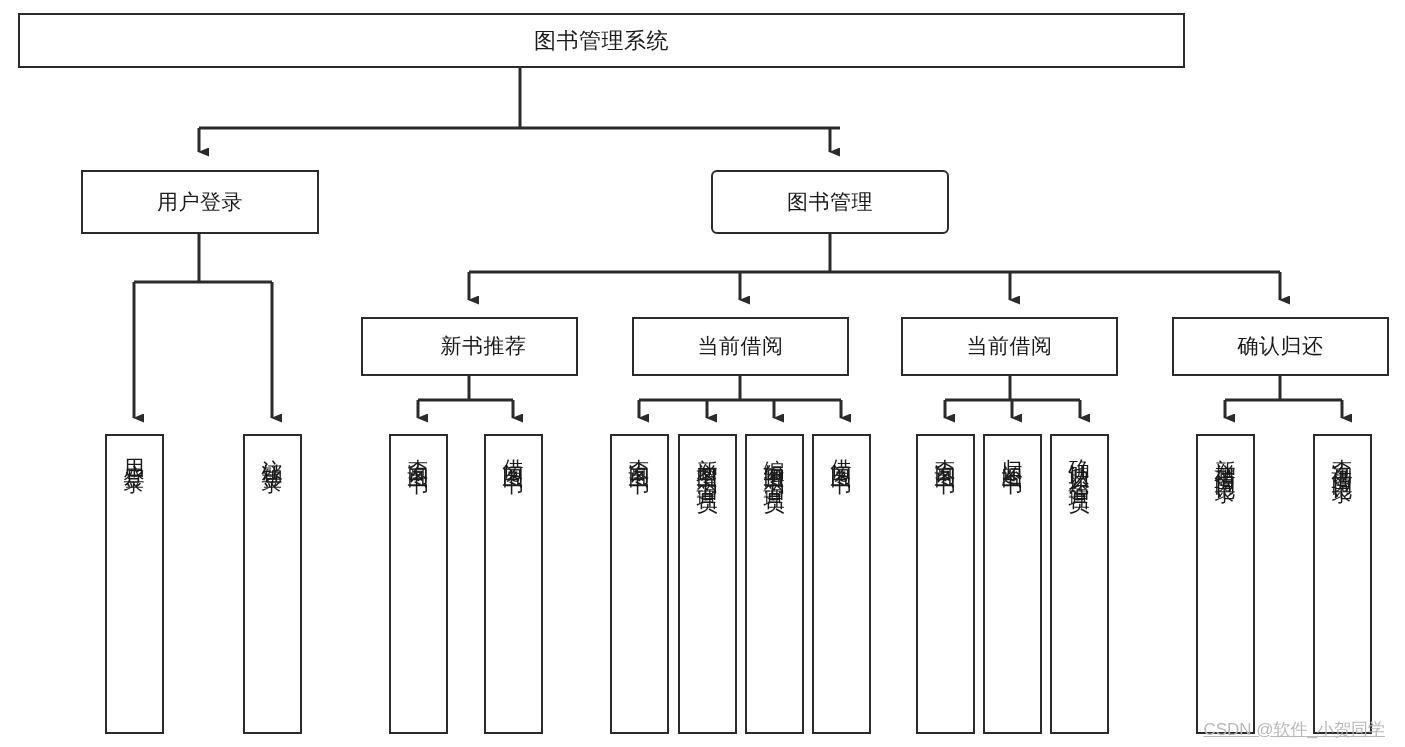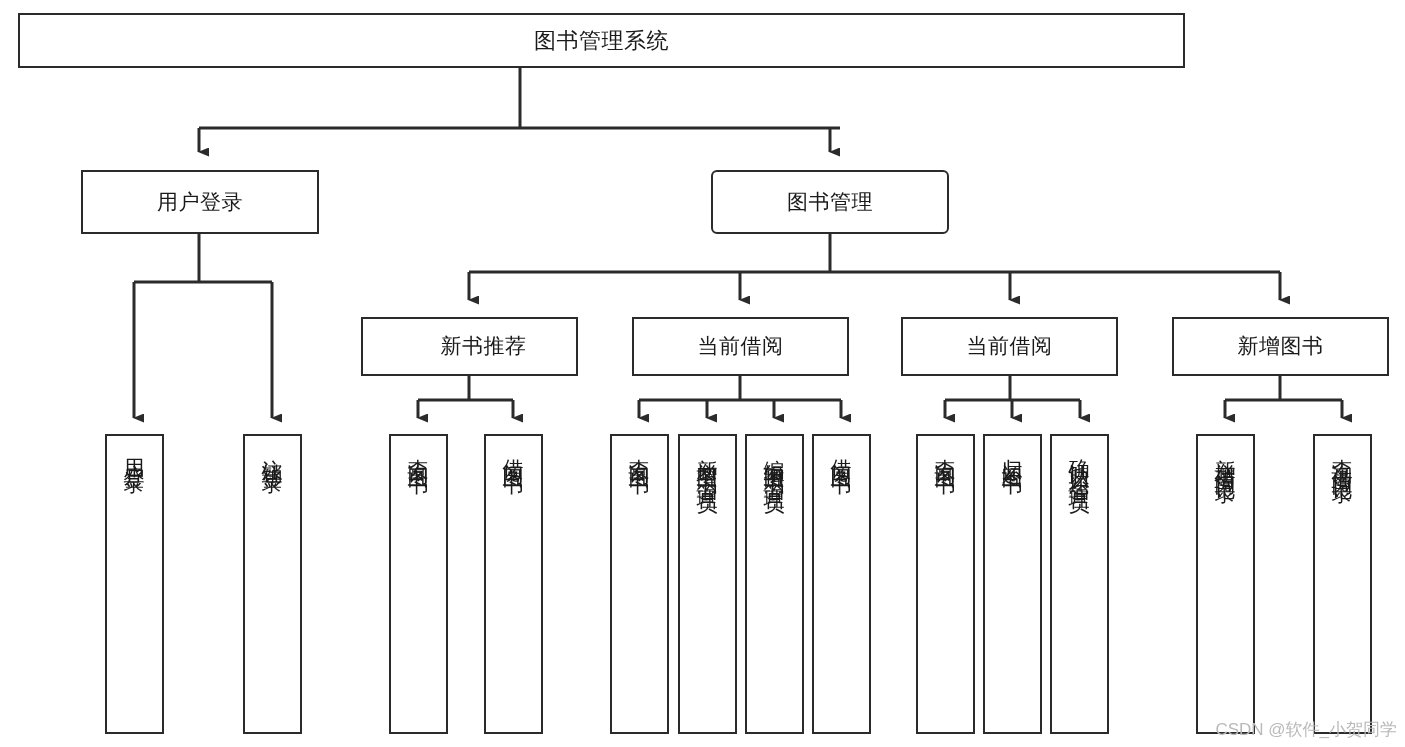--- a/index.html
+++ b/index.html
@@ -59,26 +59,27 @@
     writing-mode: vertical-rl;
     text-orientation: upright;
     font-size: 21px;
     line-height: 1.0;
     letter-spacing: 5px;
     white-space: nowrap;
     display: block;
   }
   .watermark {
     position: absolute;
-    right: 8px;
+    right: 20px;
     bottom: 6px;
     font-size: 17px;
     color: #b9b9b9;
     white-space: nowrap;
     user-select: none;
+    text-decoration: underline;
   }
 </style>
 </head>
 <body>
 
 <div id="diagram">
 
   <svg id="connectors" viewBox="0 0 1405 747">
     <defs>
       <marker id="arrow" markerWidth="9" markerHeight="11" refX="4.5" refY="10" orient="auto" markerUnits="userSpaceOnUse">
@@ -143,21 +144,21 @@
   <div class="node horiz" style="left:361px; top:317px; width:217px; height:59px;padding-left:28px;">
     <span class="label">新书推荐</span>
   </div>
   <div class="node horiz" style="left:632px; top:317px; width:217px; height:59px;">
     <span class="label">当前借阅</span>
   </div>
   <div class="node horiz" style="left:901px; top:317px; width:217px; height:59px;text-align:center;">
     <span class="label">当前借阅</span>
   </div>
   <div class="node horiz" style="left:1172px; top:317px; width:217px; height:59px;">
-    <span class="label">新增图书</span>
+    <span class="label">确认归还</span>
   </div>
 
   <div class="node leaf" style="left:105px; top:434px; width:59px; height:300px;">
     <span class="label">用户登录</span>
   </div>
   <div class="node leaf" style="left:243px; top:434px; width:59px; height:300px;">
     <span class="label">注销登录</span>
   </div>
 
   <div class="node leaf" style="left:389px; top:434px; width:59px; height:300px;">

